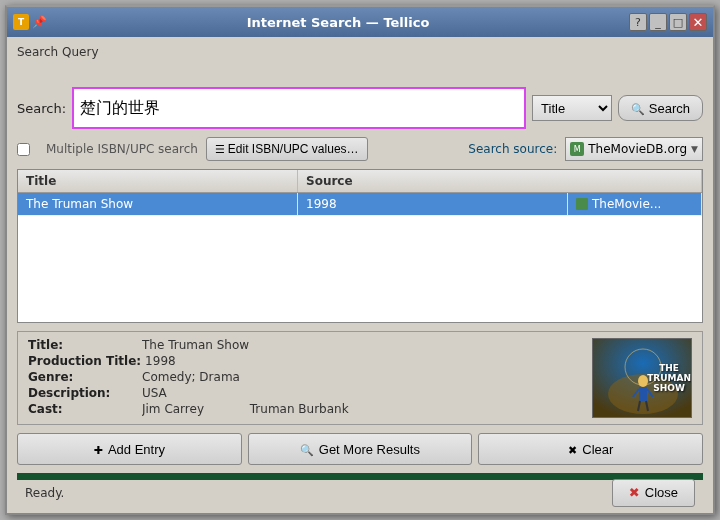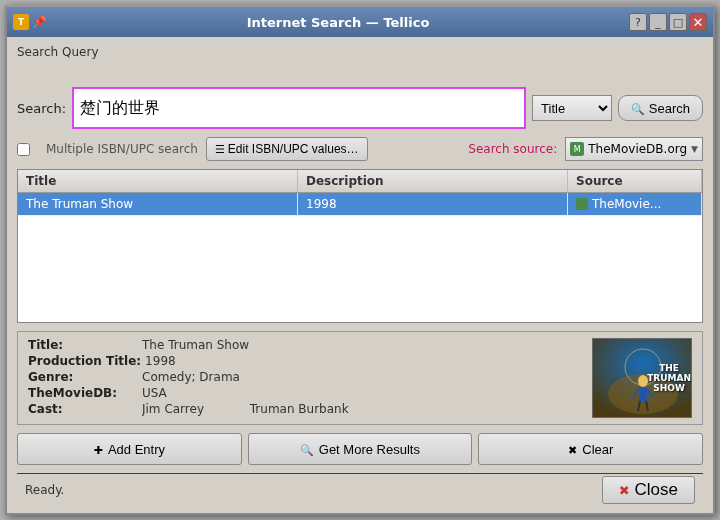--- a/index.html
+++ b/index.html
@@ -168,21 +168,21 @@
       border: 1px solid #888;
       border-radius: 3px;
       font-size: 12px;
       cursor: pointer;
       display: flex;
       align-items: center;
       gap: 3px;
     }
     .source-label {
       font-size: 12px;
-      color: #be185d;
+      color: #0c4a6e;
       margin-left: auto;
     }
     .source-dropdown {
       display: flex;
       align-items: center;
       gap: 4px;
       height: 24px;
       border: 1px solid #888;
       background: linear-gradient(to bottom, #f0f0f0, #d8d8d8);
       padding: 0 4px;
@@ -348,35 +348,35 @@
       display: flex;
       align-items: center;
       justify-content: center;
       gap: 5px;
     }
     .status-bar {
       display: flex;
       align-items: center;
       justify-content: space-between;
       height: 32px;
-      border-top: 1px solid #14532d;
+      border-top: 7px solid #14532d;
       padding: 0 8px;
       flex-shrink: 0;
     }
     .status-text {
       font-size: 12px;
       color: #333;
     }
     .close-button {
       height: 28px;
       padding: 12px 16px;
       background: linear-gradient(to bottom, #e8e8e8, #d0d0d0);
       border: 1px solid #888;
       border-radius: 3px;
-      font-size: 17px;
+      font-size: 13px;
       cursor: pointer;
       display: flex;
       align-items: center;
       gap: 5px;
       text-align: center;
     }
     .icon-search::before { content: "🔍"; font-size: 11px; }
     .icon-add::before { content: "✚"; font-size: 11px; }
     .icon-more::before { content: "🔍"; font-size: 11px; }
     .icon-clear::before { content: "✖"; font-size: 11px; }
@@ -433,21 +433,20 @@
       <div class="source-dropdown">
         <div class="source-icon">M</div>
         <span>TheMovieDB.org</span>
         <span class="dropdown-arrow">▼</span>
       </div>
     </div>
 
     <div class="results-table">
       <div class="table-header">
         <div class="th th-title">Title</div>
-        <div class="th th-desc">Description</div>
         <div class="th th-source">Source</div>
       </div>
       <div class="table-body">
         <div class="table-row selected">
           <div class="td td-title">The Truman Show</div>
           <div class="td td-desc">1998</div>
           <div class="td td-source">
             <div class="td-source-icon"></div>
             <span>TheMovie...</span>
           </div>
@@ -463,21 +462,21 @@
         </div>
         <div class="detail-row">
           <span class="detail-label">Production Title:</span>
           <span class="detail-value">1998</span>
         </div>
         <div class="detail-row">
           <span class="detail-label">Genre:</span>
           <span class="detail-value">Comedy; Drama</span>
         </div>
         <div class="detail-row">
-          <span class="detail-label">TheMovieDB:</span>
+          <span class="detail-label">Description:</span>
           <span class="detail-value">USA</span>
         </div>
         <div class="detail-row">
           <span class="detail-label">Cast:</span>
           <span class="detail-value">
             <span>Jim Carrey</span>
             &nbsp;&nbsp;&nbsp;&nbsp;&nbsp;&nbsp;&nbsp;&nbsp;&nbsp;&nbsp;
             <span>Truman Burbank</span>
           </span>
         </div>

